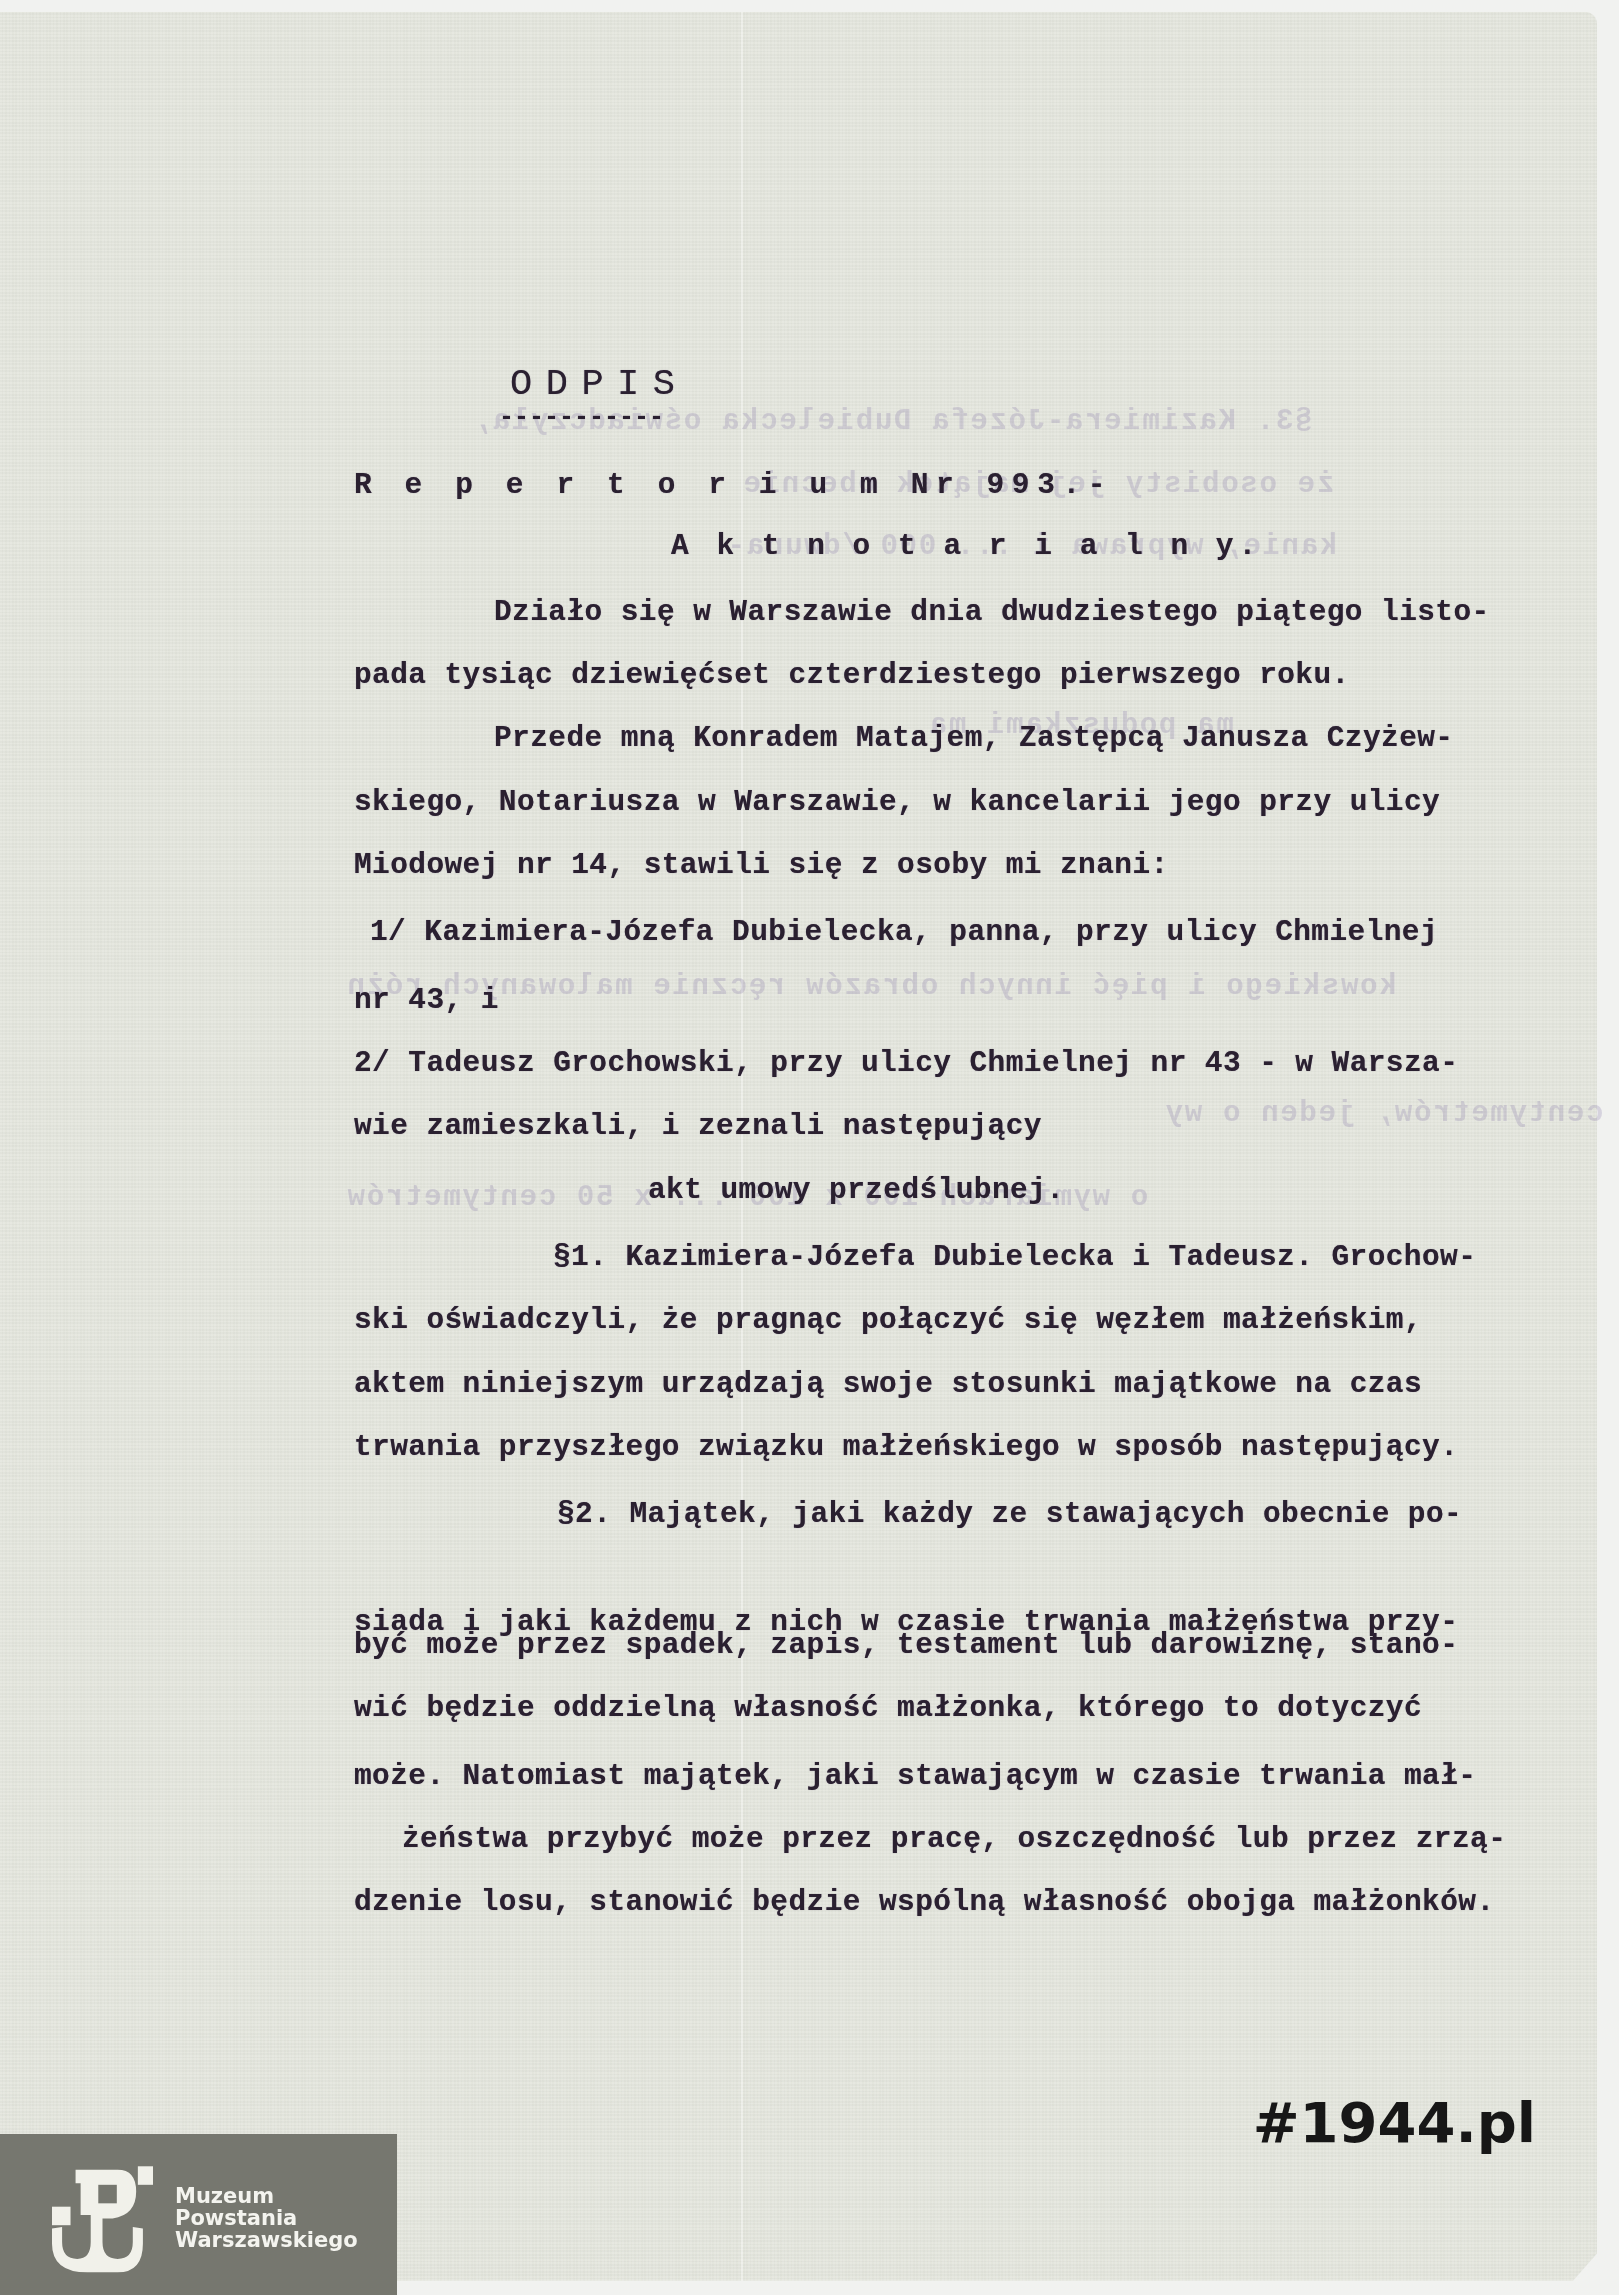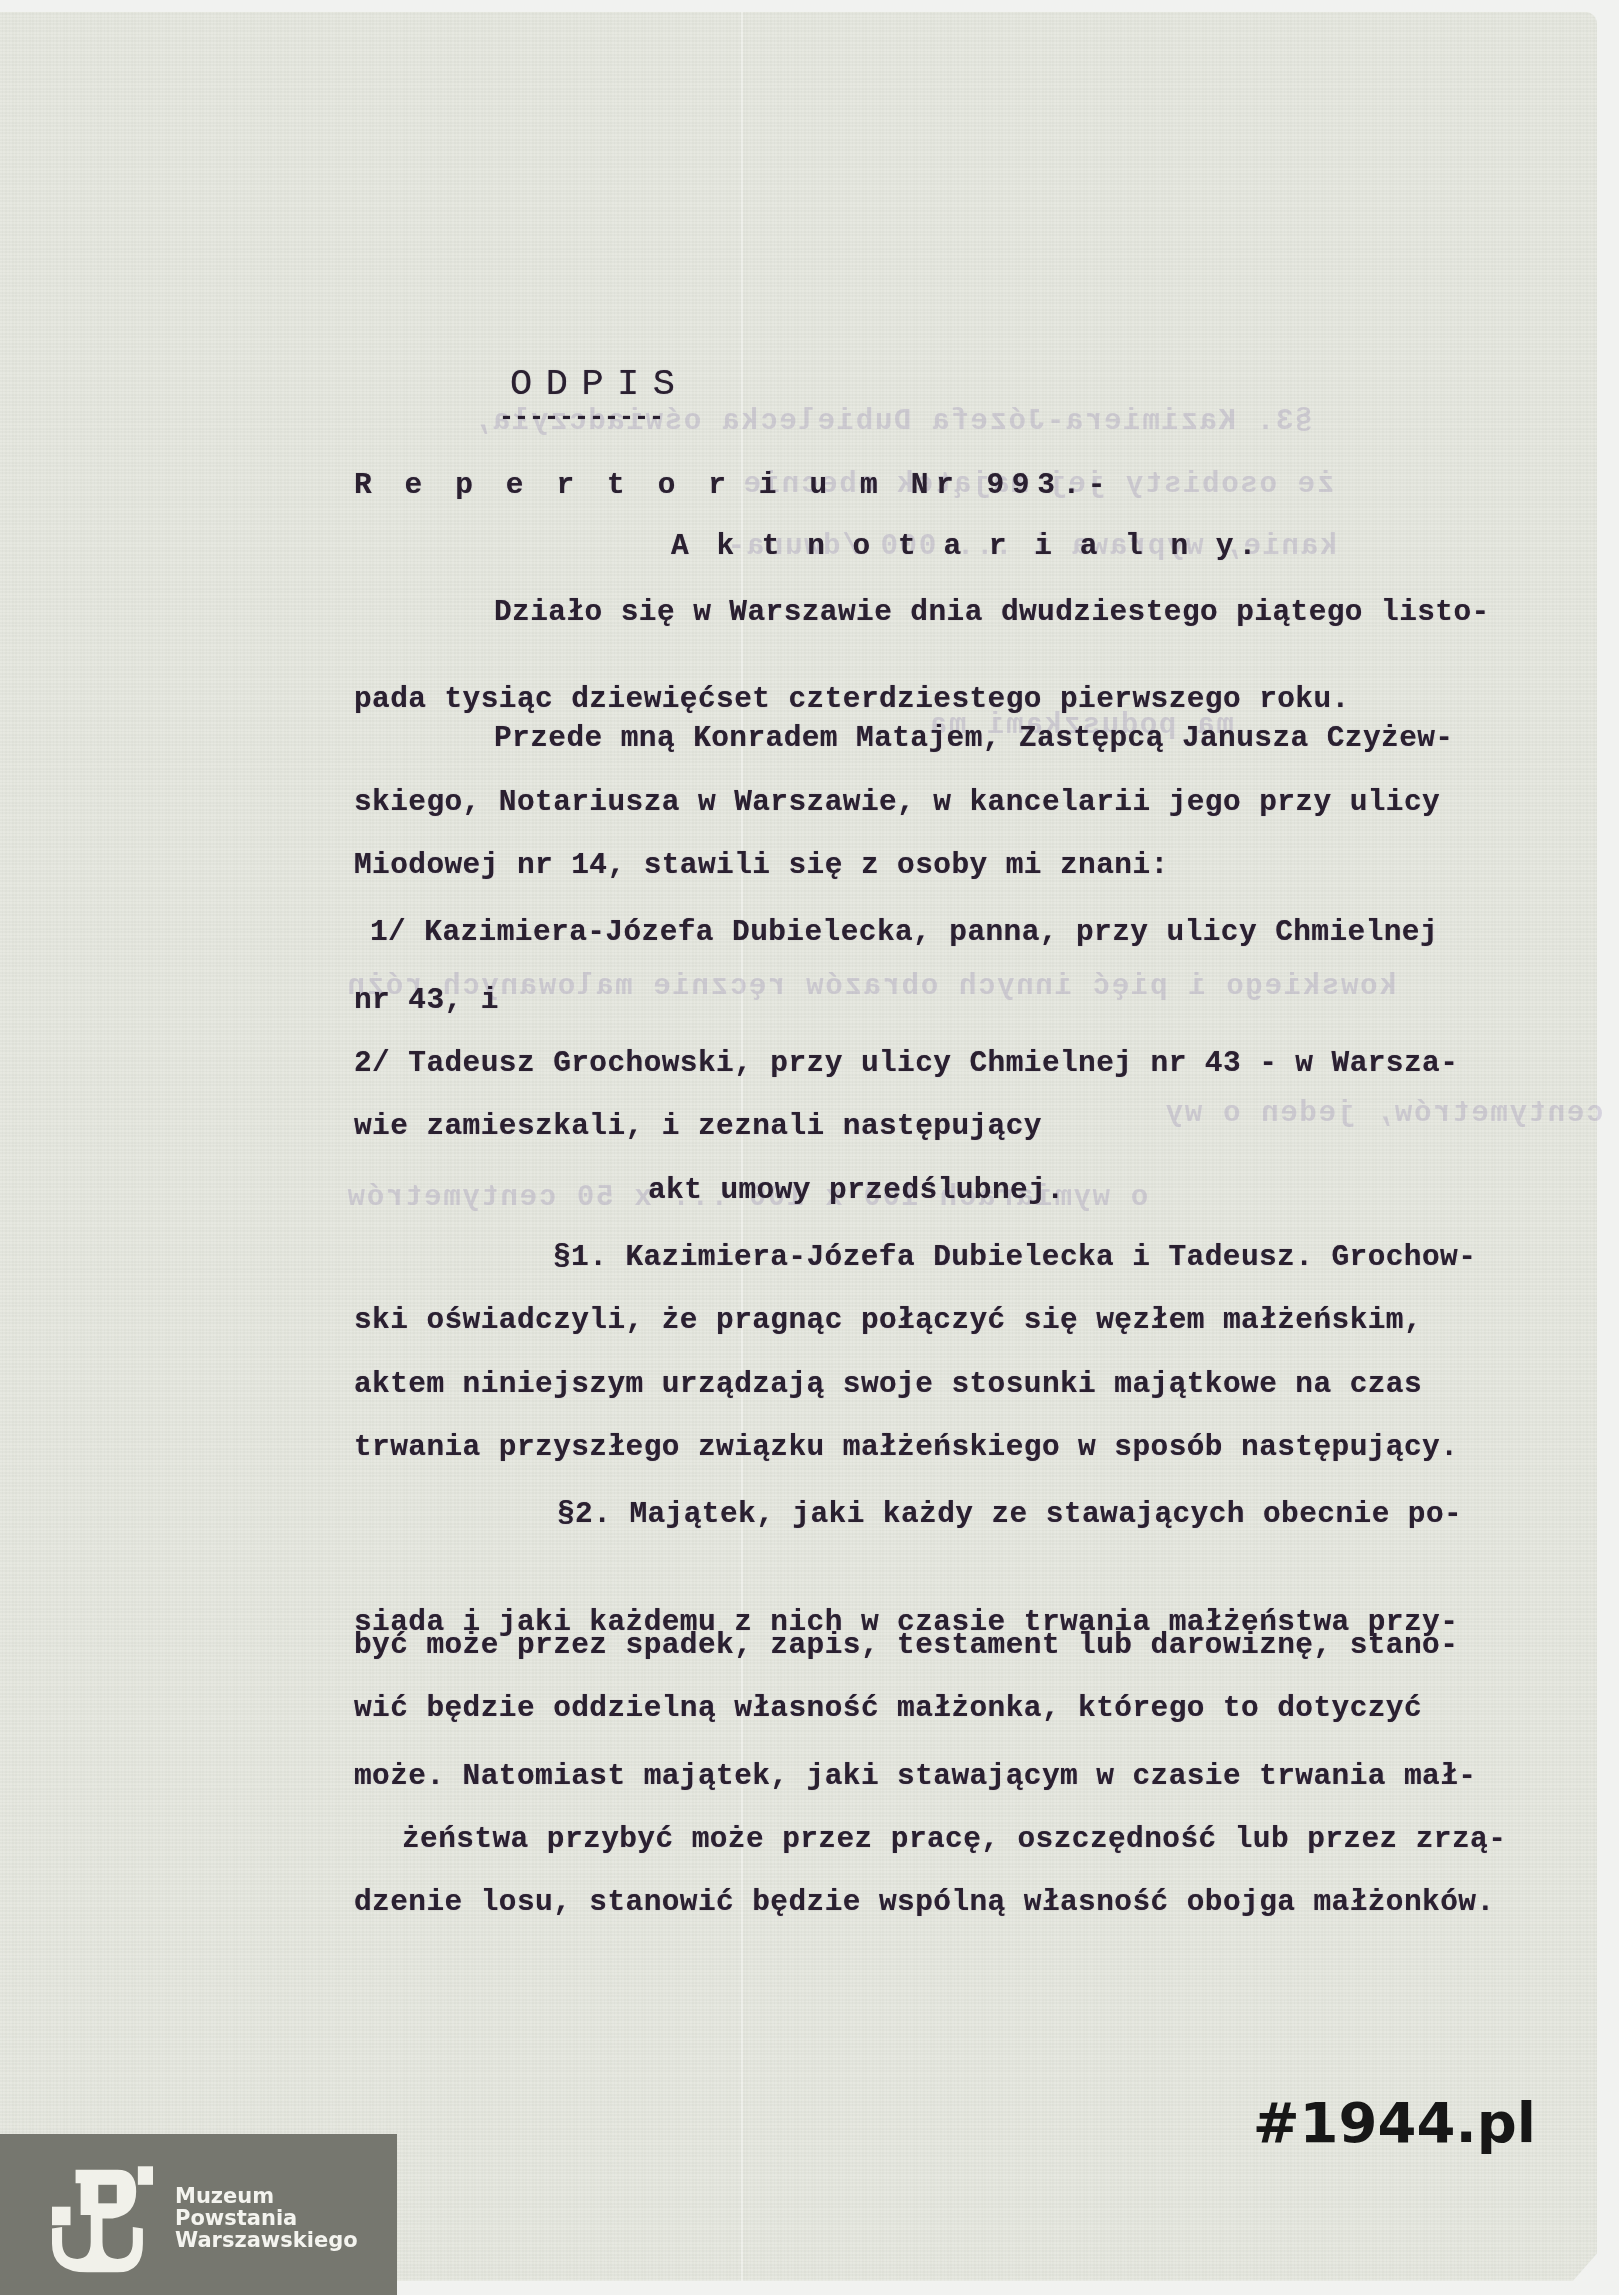--- a/index.html
+++ b/index.html
@@ -66,21 +66,21 @@
 <div class="bleed" style="left:346px; top:970px;">kowskiego i pięć innych obrazów ręcznie malowanych różn</div>
 <div class="bleed" style="left:1164px; top:1097px;">centymetrów, jeden o wy</div>
 <div class="bleed" style="left:346px; top:1181px;">o wymiarach 100 x 100 ... x 50 centymetrów</div>
 
 <div class="typed title-odpis" style="left:510px; top:363px;">ODPIS</div>
 <div class="typed underline-dash" style="left:499px; top:403px;">-----------</div>
 <div class="typed" style="left:354px; top:468px; letter-spacing:7.6px;">R e p e r t o r i u m  Nr 993.-</div>
 <div class="typed" style="left:671px; top:529px; letter-spacing:5px;">A k t   n o t a r i a l n y.</div>
 
 <div class="typed" style="left:494px; top:595px;">Działo się w Warszawie dnia dwudziestego piątego listo-</div>
-<div class="typed" style="left:354px; top:658px;margin-top:24px;">pada tysiąc dziewięćset czterdziestego pierwszego roku.</div>
+<div class="typed" style="left:354px; top:658px;">pada tysiąc dziewięćset czterdziestego pierwszego roku.</div>
 <div class="typed" style="left:494px; top:721px;">Przede mną Konradem Matajem, Zastępcą Janusza Czyżew-</div>
 <div class="typed" style="left:354px; top:785px;">skiego, Notariusza w Warszawie, w kancelarii jego przy ulicy</div>
 <div class="typed" style="left:354px; top:848px;">Miodowej nr 14, stawili się z osoby mi znani:</div>
 <div class="typed" style="left:354px; top:915px;margin-left:16px;">1/ Kazimiera-Józefa Dubielecka, panna, przy ulicy Chmielnej</div>
 <div class="typed" style="left:354px; top:983px;">nr 43, i</div>
 <div class="typed" style="left:354px; top:1046px;">2/ Tadeusz Grochowski, przy ulicy Chmielnej nr 43 - w Warsza-</div>
 <div class="typed" style="left:354px; top:1109px;">wie zamieszkali, i zeznali następujący</div>
 <div class="typed" style="left:648px; top:1173px;">akt umowy przedślubnej.</div>
 <div class="typed" style="left:553px; top:1240px;">§1. Kazimiera-Józefa Dubielecka i Tadeusz. Grochow-</div>
 <div class="typed" style="left:354px; top:1303px;">ski oświadczyli, że pragnąc połączyć się węzłem małżeńskim,</div>

